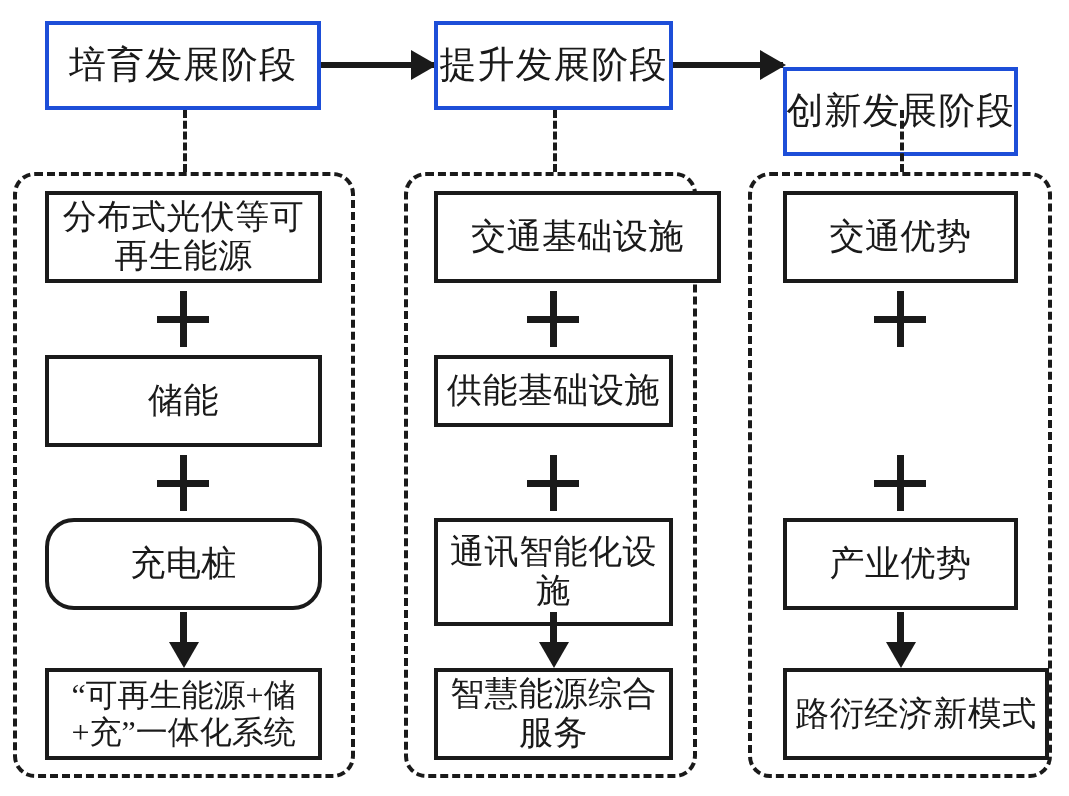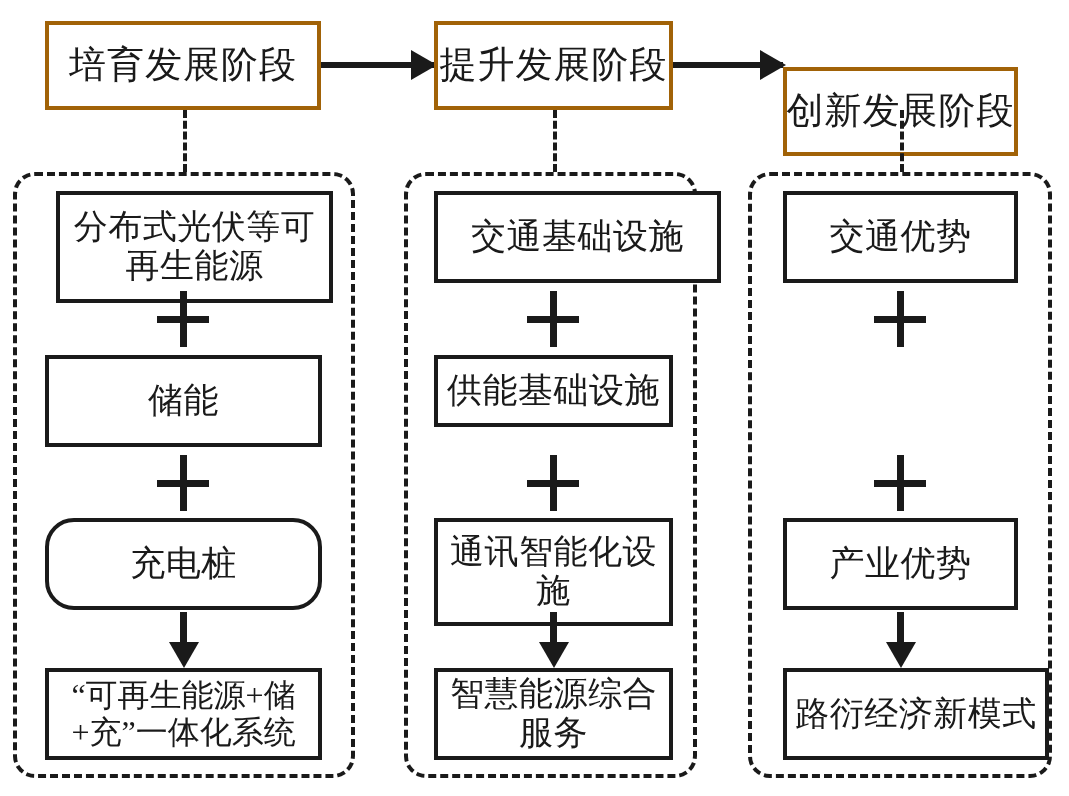--- a/index.html
+++ b/index.html
@@ -17,21 +17,21 @@
     width: 1069px;
     height: 796px;
     background: #ffffff;
     overflow: hidden;
   }
 
   
   .stage-box {
     position: absolute;
     box-sizing: border-box;
-    border: 4px solid #a16207;
+    border: 4px solid #1d4ed8;
     background: #ffffff;
     display: flex;
     align-items: center;
     justify-content: center;
     text-align: center;
     font-size: 37px;
     line-height: 1.15;
     letter-spacing: 1px;
     white-space: nowrap;
   }
@@ -161,21 +161,21 @@
   </div>
 
   <div class="v-dash" style="left:183px; top:110px; height:62px;"></div>
   <div class="v-dash" style="left:553px; top:110px; height:62px;"></div>
   <div class="v-dash" style="left:900px; top:110px; height:62px;"></div>
 
   <div class="group-box" style="left:13px; top:172px; width:342px; height:606px;"></div>
   <div class="group-box" style="left:404px; top:172px; width:293px; height:606px;"></div>
   <div class="group-box" style="left:748px; top:172px; width:304px; height:606px;"></div>
 
-  <div class="item-box two-line" style="left:45px; top:191px; width:277px; height:112px;margin-left:11px;">
+  <div class="item-box two-line" style="left:45px; top:191px; width:277px; height:92px;">
     <span>分布式光伏等可再生能源</span>
   </div>
 
   <div class="plus" style="left:155px; top:291px;">
     <i class="bar-h"></i>
       <i class="bar-v"></i>
   </div>
 
   <div class="item-box" style="left:45px; top:355px; width:277px; height:92px;">
     <span>储能</span>

